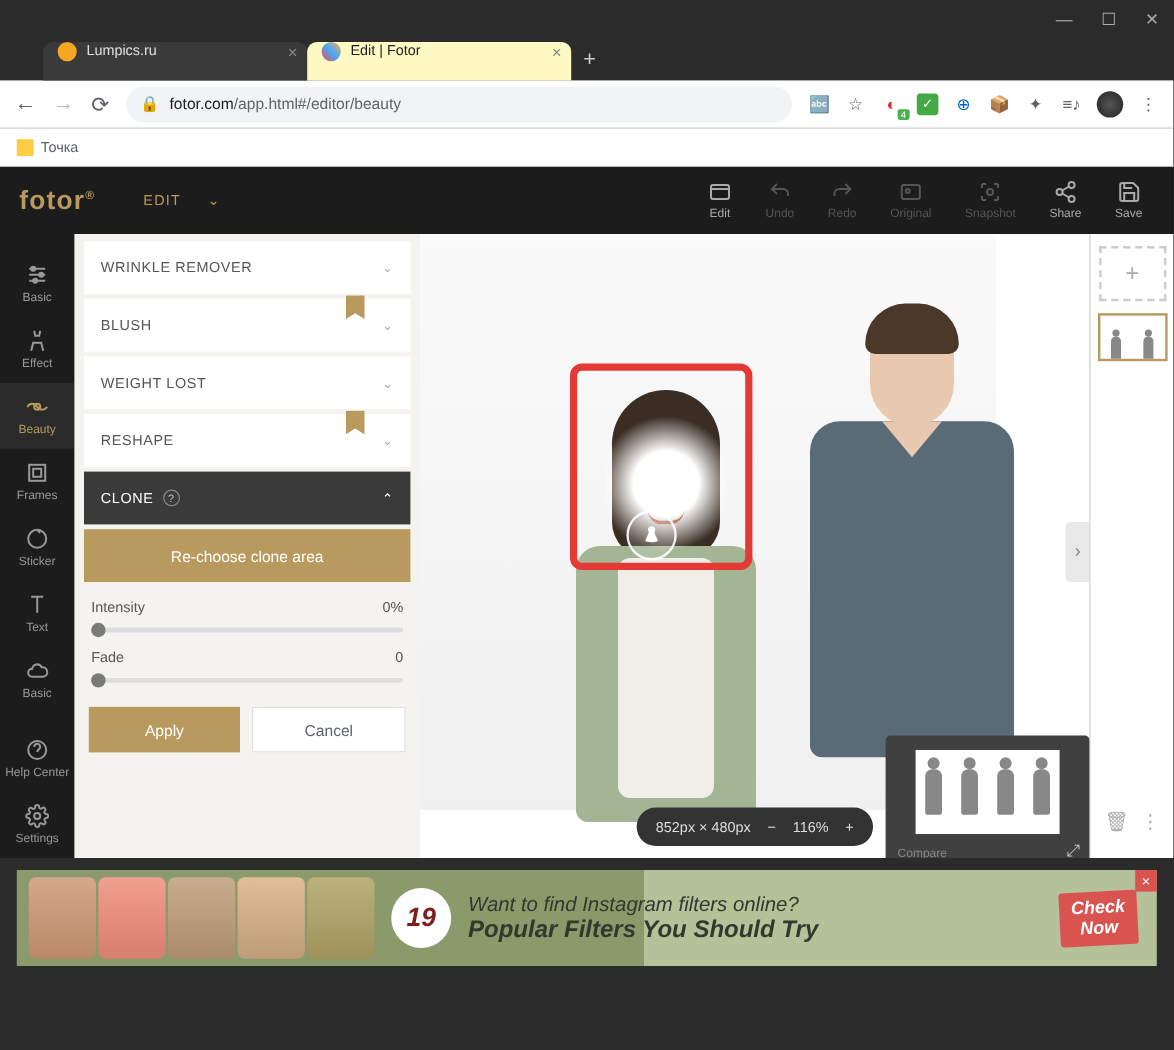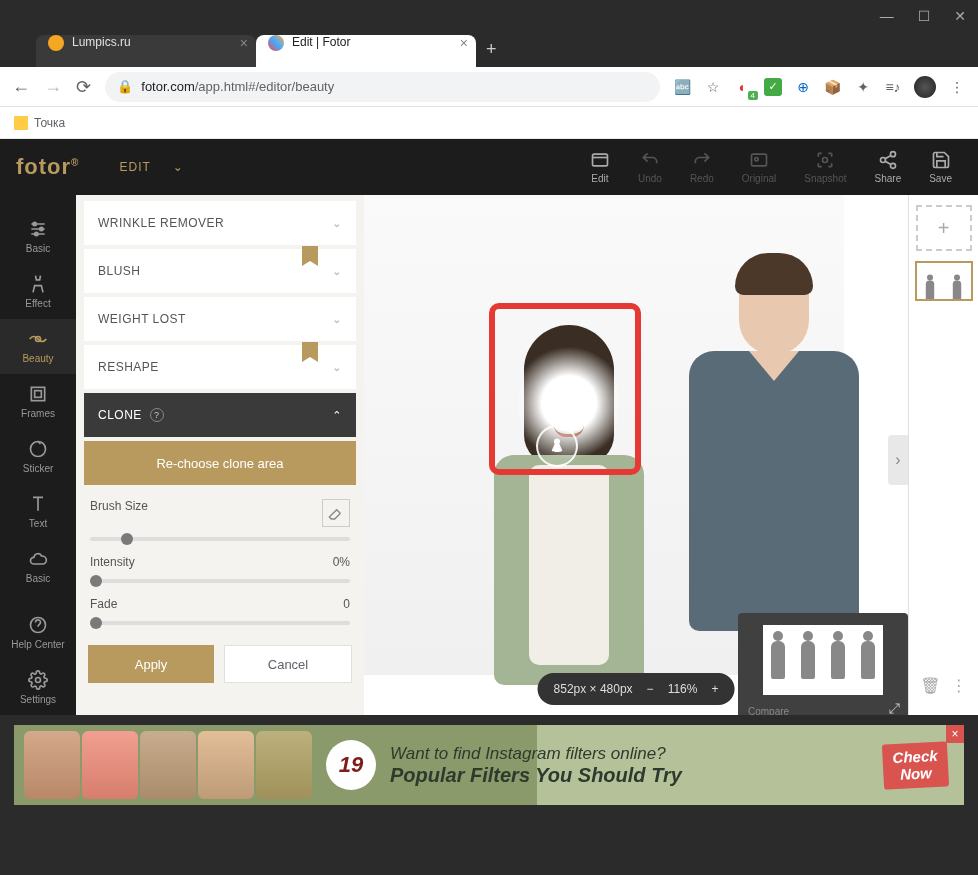--- a/index.html
+++ b/index.html
@@ -5,21 +5,21 @@
 * { margin: 0; padding: 0; box-sizing: border-box; font-family: -apple-system, BlinkMacSystemFont, "Segoe UI", Arial, sans-serif; }
 body { width: 978px; height: 875px; background: #2b2b2b; overflow: hidden; }
 
 
 .window-titlebar { height: 31px; background: #2b2b2b; display: flex; justify-content: flex-end; align-items: center; padding-right: 12px; gap: 24px; }
 .window-btn { color: #aaa; font-size: 14px; cursor: pointer; }
 
 
 .tab-strip { height: 36px; background: #2b2b2b; display: flex; align-items: flex-end; padding-left: 36px; }
 .tab { height: 32px; padding: 0 38px 0 12px; display: flex; align-items: flex-start; gap: 8px; font-size: 12px; color: #e0e0e0; position: relative; border-radius: 8px 8px 0 0; min-width: 220px; }
-.tab.active { background: #ffffff; color: #222; }
+.tab.active { background: #fef9c3; color: #222; }
 .tab.inactive { background: #3a3a3a; }
 .tab-close { position: absolute; right: 8px; font-size: 14px; color: #888; }
 .tab-favicon { width: 16px; height: 16px; border-radius: 50%; }
 .tab-add { color: #ccc; margin-left: 10px; font-size: 18px; align-self: center; }
 
 
 .address-bar { height: 40px; background: #fff; display: flex; align-items: center; padding: 0 12px; gap: 14px; border-bottom: 1px solid #e0e0e0; }
 .nav-arrow { color: #5f6368; font-size: 18px; }
 .nav-arrow.disabled { color: #bbb; }
 .url-field { flex: 1; background: #f1f3f4; border-radius: 16px; height: 30px; display: flex; align-items: center; padding: 0 12px; font-size: 13px; color: #5f6368; gap: 8px; }
@@ -38,21 +38,21 @@
 .edit-dropdown { color: #b89a5e; font-size: 12px; letter-spacing: 1px; display: flex; align-items: center; gap: 22px; }
 .header-tools { margin-left: auto; display: flex; gap: 8px; }
 .tool-btn { display: flex; flex-direction: column; align-items: center; gap: 3px; color: #aaa; font-size: 10px; padding: 0 10px; }
 .tool-btn.dim { color: #555; }
 .tool-btn svg { width: 20px; height: 20px; }
 
 
 .main { display: flex; height: 520px; }
 
 
-.left-toolbar { width: 76px; background: #1c1c1c; display: flex; flex-direction: column; padding-top: 14px; }
+.left-toolbar { width: 62px; background: #1c1c1c; display: flex; flex-direction: column; padding-top: 14px; }
 .tb-item { display: flex; flex-direction: column; align-items: center; gap: 4px; color: #999; font-size: 10px; padding: 10px 0; cursor: pointer; }
 .tb-item.active { color: #b89a5e; background: #2a2a2a; }
 .tb-item svg { width: 20px; height: 20px; }
 .tb-spacer { flex: 1; }
 
 
 .options-panel { width: 288px; background: #f5f3ef; padding: 6px 8px 10px; overflow-y: auto; }
 .panel-item { background: #fff; height: 44px; display: flex; align-items: center; padding: 0 14px; margin-bottom: 4px; font-size: 12px; color: #555; letter-spacing: 0.5px; position: relative; }
 .panel-item .chevron { margin-left: auto; color: #aaa; font-size: 11px; }
 .panel-item.dark { background: #3a3a3a; color: #fff; }
@@ -320,33 +320,20 @@
         <span class="chevron">⌄</span>
       </div>
     <div class="panel-item dark">
         <span>CLONE</span>
         <span class="panel-help">?</span>
         <span class="chevron">⌃</span>
       </div>
 
     <div class="rechoose-btn">Re-choose clone area</div>
 
-    <div class="slider-row">
-      <div class="slider-header">
-        <span>Brush Size</span>
-        <span class="eraser-box">
-            <svg width="16" height="16" viewBox="0 0 24 24" fill="none" stroke="#888" stroke-width="2">
-              <path d="M18 13l-8 8H5l-3-3 11-11 5 5z"></path>
-            </svg>
-          </span>
-      </div>
-      <div class="slider-track">
-          <div class="slider-thumb" style="left:12%"></div>
-        </div>
-    </div>
 
     <div class="slider-row">
       <div class="slider-header">
         <span>Intensity</span>
         <span>0%</span>
       </div>
       <div class="slider-track">
           <div class="slider-thumb" style="left:0"></div>
         </div>
     </div>

